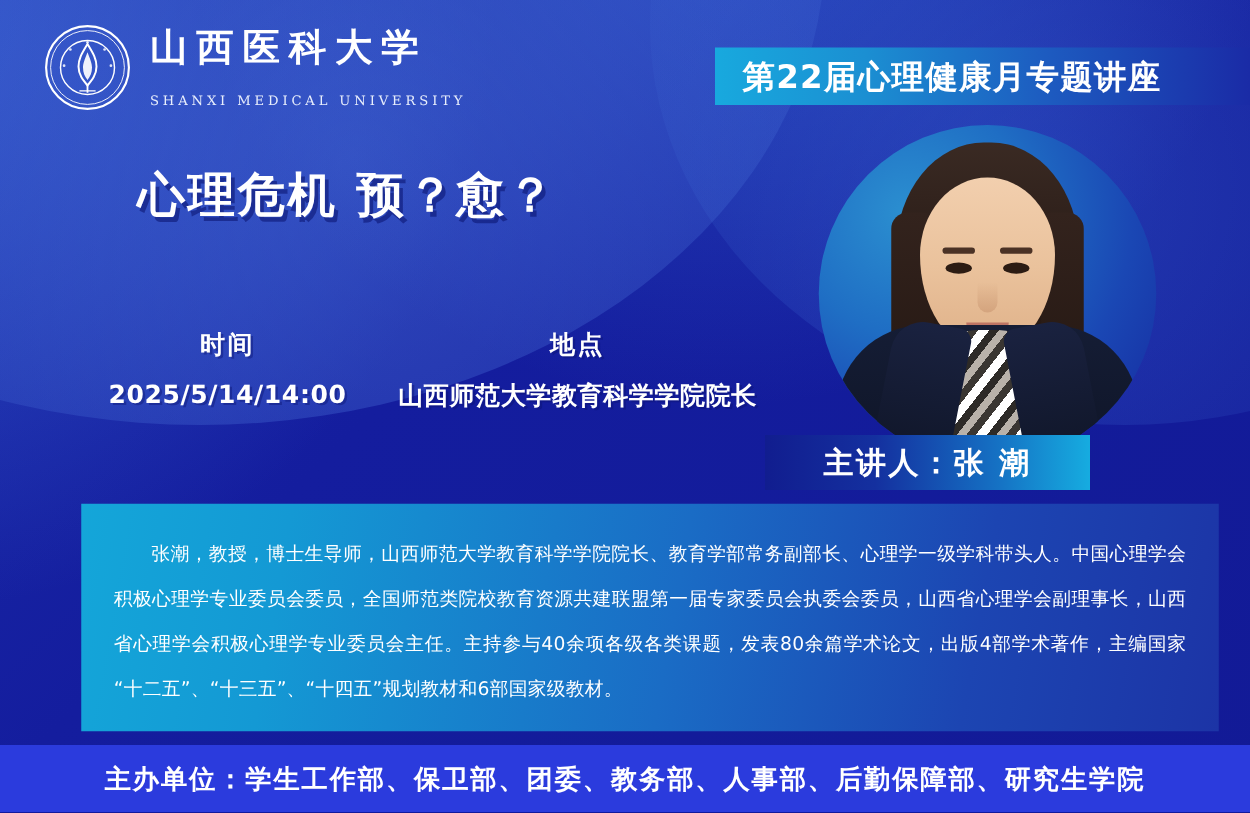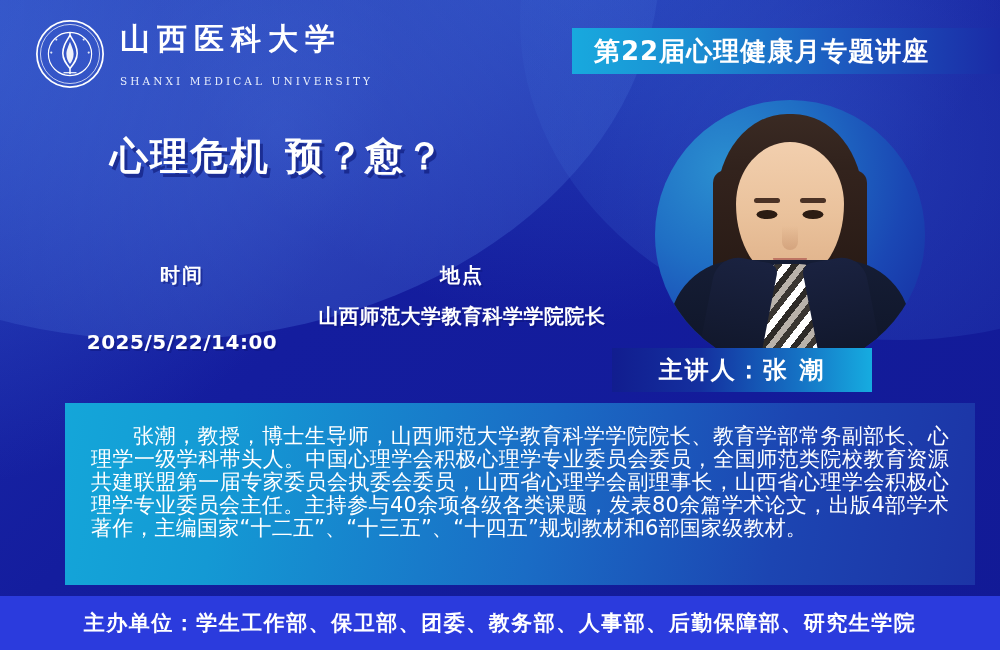--- a/index.html
+++ b/index.html
@@ -47,21 +47,21 @@
     line-height:1.1;white-space:nowrap;
   }
   .logo-en{
     color:#e8eefc;font-size:10.5px;letter-spacing:3.1px;
     font-family:"DejaVu Serif","Liberation Serif",serif;
     margin-top:20px;white-space:nowrap;
   }
 
   
   .topbanner{
-    position:absolute;left:572px;top:28px;width:428px;height:46px;
+    position:absolute;left:572px;top:38px;width:428px;height:46px;
     background:linear-gradient(90deg,#18a9de 0%,#1b8fd2 28%,#1d5bc0 62%,#1a2ba6 100%);
     display:flex;align-items:center;
   }
   .topbanner span{
     color:#ffffff;font-size:26px;font-weight:700;letter-spacing:1px;
     margin-left:22px;white-space:nowrap;
   }
 
   
   .title{
@@ -71,21 +71,21 @@
     white-space:nowrap;
     margin-top:13px;
   }
 
   
   .info{
     position:absolute;left:62px;top:262px;width:560px;
     display:flex;
   }
   .info-col{display:flex;flex-direction:column;align-items:center;}
-  .info-col.time{width:240px;gap:27px;}
+  .info-col.time{width:240px;}
   .info-col.place{width:320px;}
   .info-label{
     color:#ffffff;font-size:20px;font-weight:700;letter-spacing:2px;
     text-shadow:2px 2px 0 rgba(10,18,110,0.4);
   }
   .info-value{
     color:#ffffff;font-size:20px;font-weight:700;margin-top:14px;
     letter-spacing:0.5px;white-space:nowrap;
     text-shadow:2px 2px 0 rgba(10,18,110,0.4);
   }
@@ -190,21 +190,21 @@
   }
 
   
   .bio{
     position:absolute;left:65px;top:403px;width:910px;height:182px;
     background:linear-gradient(100deg,#14a6d9 0%,#1499d4 18%,#1a6cc5 52%,#1c45b2 78%,#1c34a6 100%);
     box-sizing:border-box;
     padding:22px 26px 0 26px;
   }
   .bio p{
-    margin:0;color:#ffffff;font-size:21px;line-height:23px;
+    margin:0;color:#ffffff;font-size:15px;line-height:36px;
     text-align:justify;text-align-last:left;text-indent:2em;
     letter-spacing:0.2px;
   }
 
   
   .footer{
     position:absolute;left:0;bottom:0;width:1000px;height:54px;
     background:#2b3bdd;
     display:flex;align-items:center;justify-content:center;
   }
@@ -250,21 +250,21 @@
 
   <div class="topbanner">
     <span>第22届心理健康月专题讲座</span>
   </div>
 
   <div class="title">心理危机 预？愈？</div>
 
   <div class="info">
     <div class="info-col time">
       <span class="info-label">时间</span>
-      <span class="info-value">2025/5/22/14:00</span>
+      <span class="info-value">2025/5/14/14:00</span>
     </div>
     <div class="info-col place">
       <span class="info-label">地点</span>
       <span class="info-value">山西师范大学教育科学学院院长</span>
     </div>
   </div>
 
   <div class="portrait-wrap">
     <div class="portrait-circle">
       <div class="p-hair"></div>

